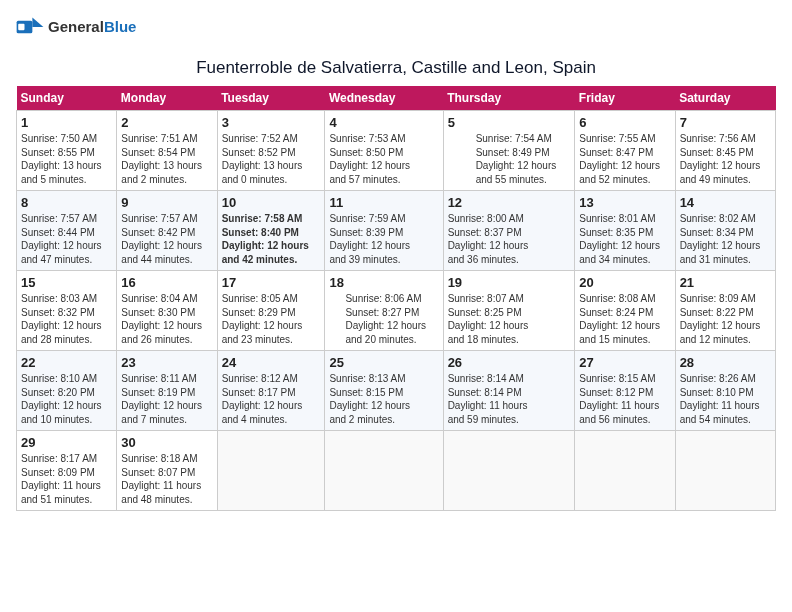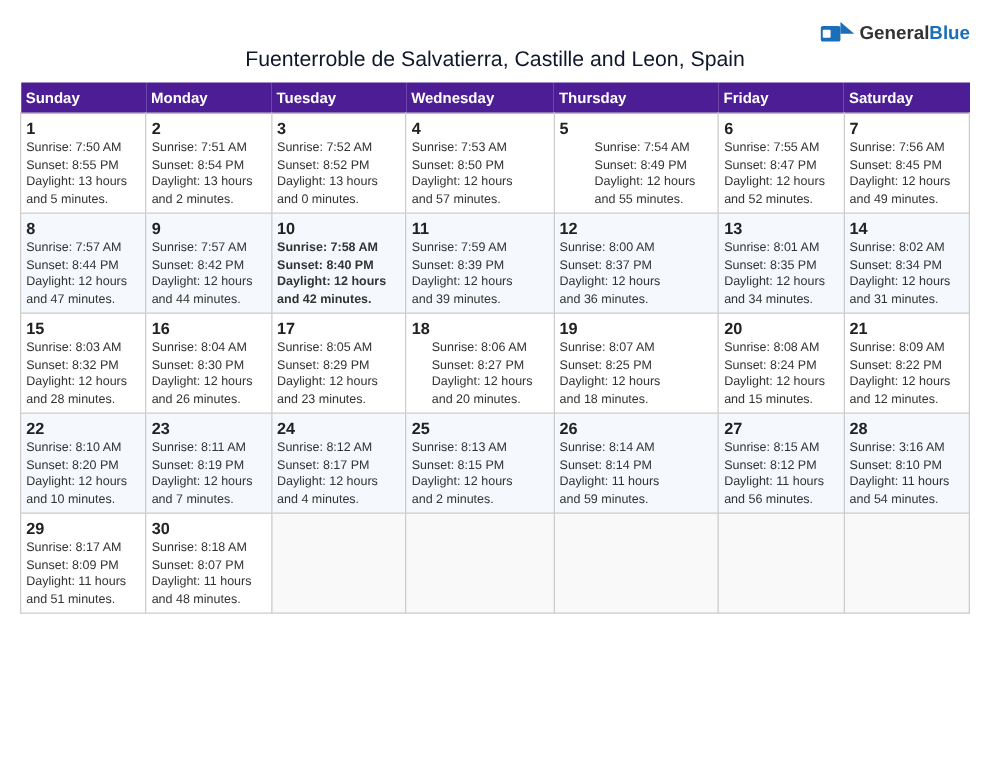--- a/index.html
+++ b/index.html
@@ -6,22 +6,22 @@
     body {
       font-family: Arial, sans-serif;
       background: #fff;
       width: 792px;
       min-height: 612px;
       padding: 16px;
     }
     .header-logo {
       display: flex;
       align-items: flex-start;
-      justify-content: flex-end;
-      margin-bottom: 0;
+      justify-content: flex-start;
+      margin-bottom: 20px;
     }
     .logo {
       display: flex;
       align-items: center;
       gap: 4px;
     }
     .logo-text-general { font-size: 15px; color: #333; font-weight: bold; }
     .logo-text-blue { font-size: 15px; color: #1a6fba; font-weight: bold; }
     .logo-icon {
       width: 28px;
@@ -40,21 +40,21 @@
       color: #0f172a;
       text-align: center;
       margin-bottom: 8px;
     }
     table {
       width: 100%;
       border-collapse: collapse;
       font-size: 10.5px;
     }
     thead tr th {
-      background-color: #4c1d95;
+      background-color: #be185d;
       color: #fff;
       padding: 5px 4px;
       text-align: left;
       font-size: 12px;
       font-weight: bold;
     }
     tbody tr td {
       border: 1px solid #ccc;
       padding: 4px 4px;
       vertical-align: top;
@@ -301,21 +301,21 @@
         </td>
         <td>
           <span class="day-number">27</span>
           <div class="day-detail" style="white-space: pre-line;">Sunrise: 8:15 AM
 Sunset: 8:12 PM
 Daylight: 11 hours
 and 56 minutes.</div>
         </td>
         <td>
           <span class="day-number">28</span>
-          <div class="day-detail" style="white-space: pre-line;">Sunrise: 3:16 AM
+          <div class="day-detail" style="white-space: pre-line;">Sunrise: 8:26 AM
 Sunset: 8:10 PM
 Daylight: 11 hours
 and 54 minutes.</div>
         </td>
       </tr>
       <tr>
         <td>
           <span class="day-number">29</span>
           <div class="day-detail" style="white-space: pre-line;">Sunrise: 8:17 AM
 Sunset: 8:09 PM

